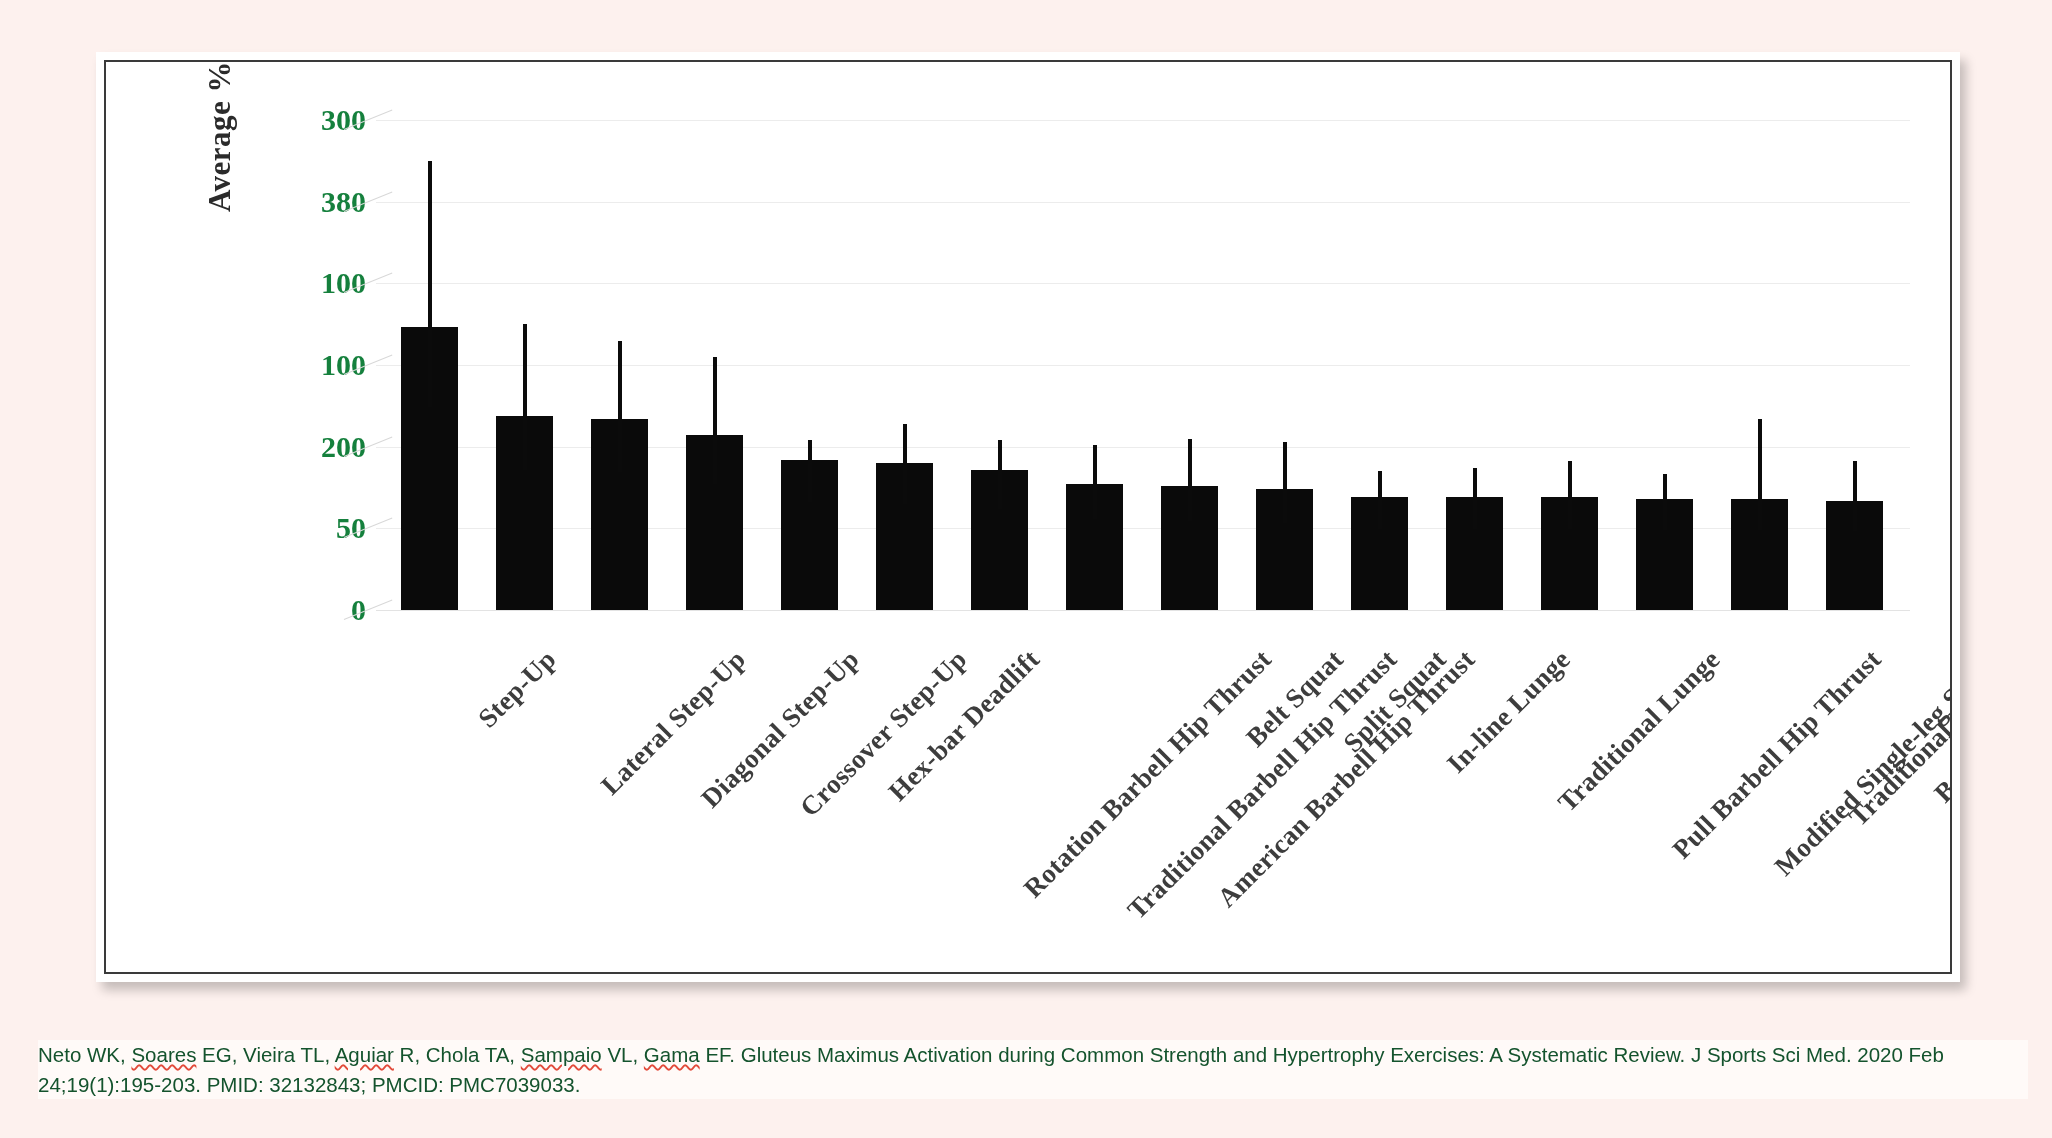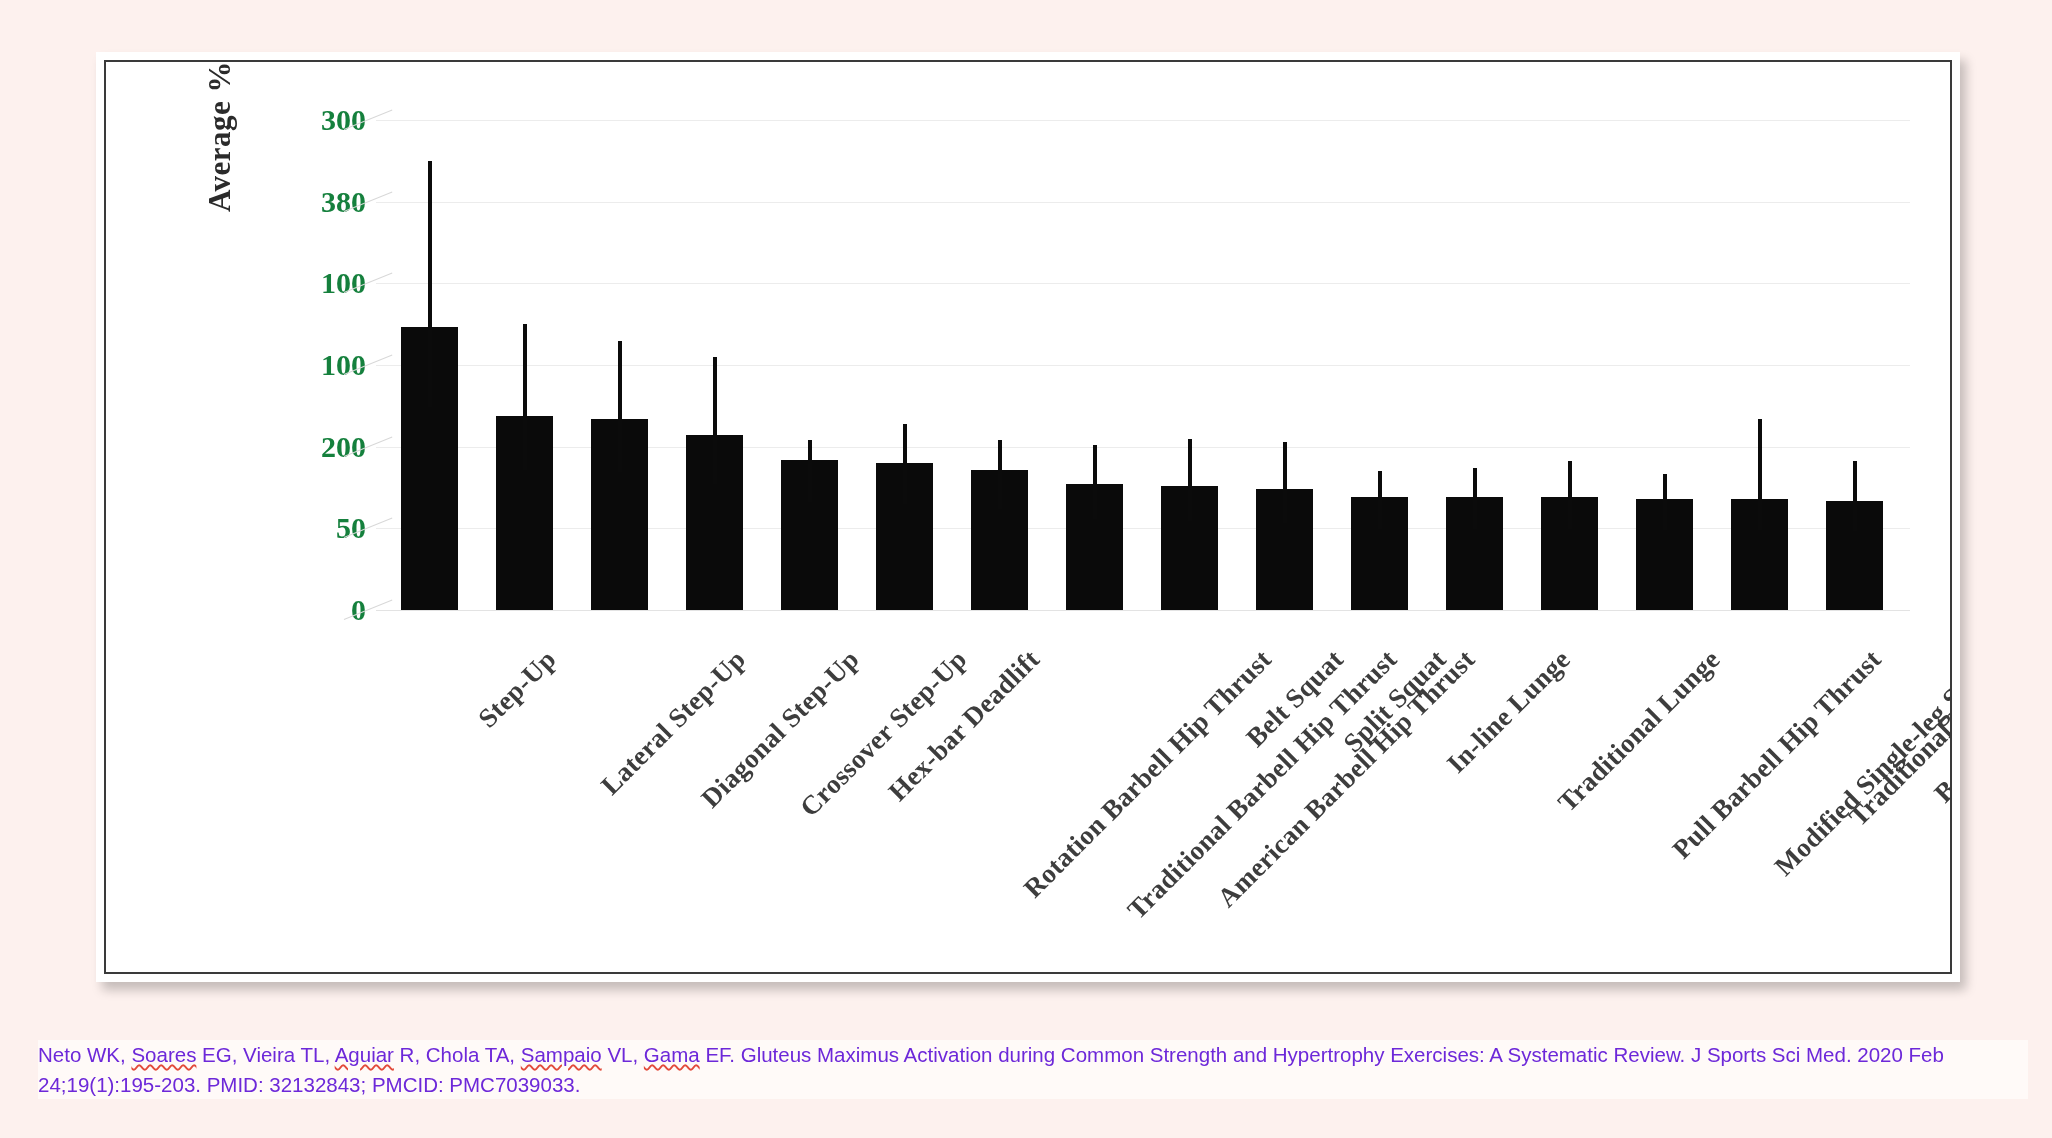--- a/index.html
+++ b/index.html
@@ -132,21 +132,21 @@
   }
 
   
   .caption {
     position: absolute;
     left: 38px; top: 1040px;
     width: 1990px;
     font-family: "Liberation Sans", sans-serif;
     font-size: 20.5px;
     line-height: 1.45;
-    color: #6d28d9;
+    color: #14532d;
     background: #fffaf8;
   }
   .sp {
     text-decoration: underline;
     text-decoration-color: #e24a3a;
     text-decoration-style: wavy;
     text-decoration-thickness: 1.5px;
     text-underline-offset: 2px;
   }
 </style>

